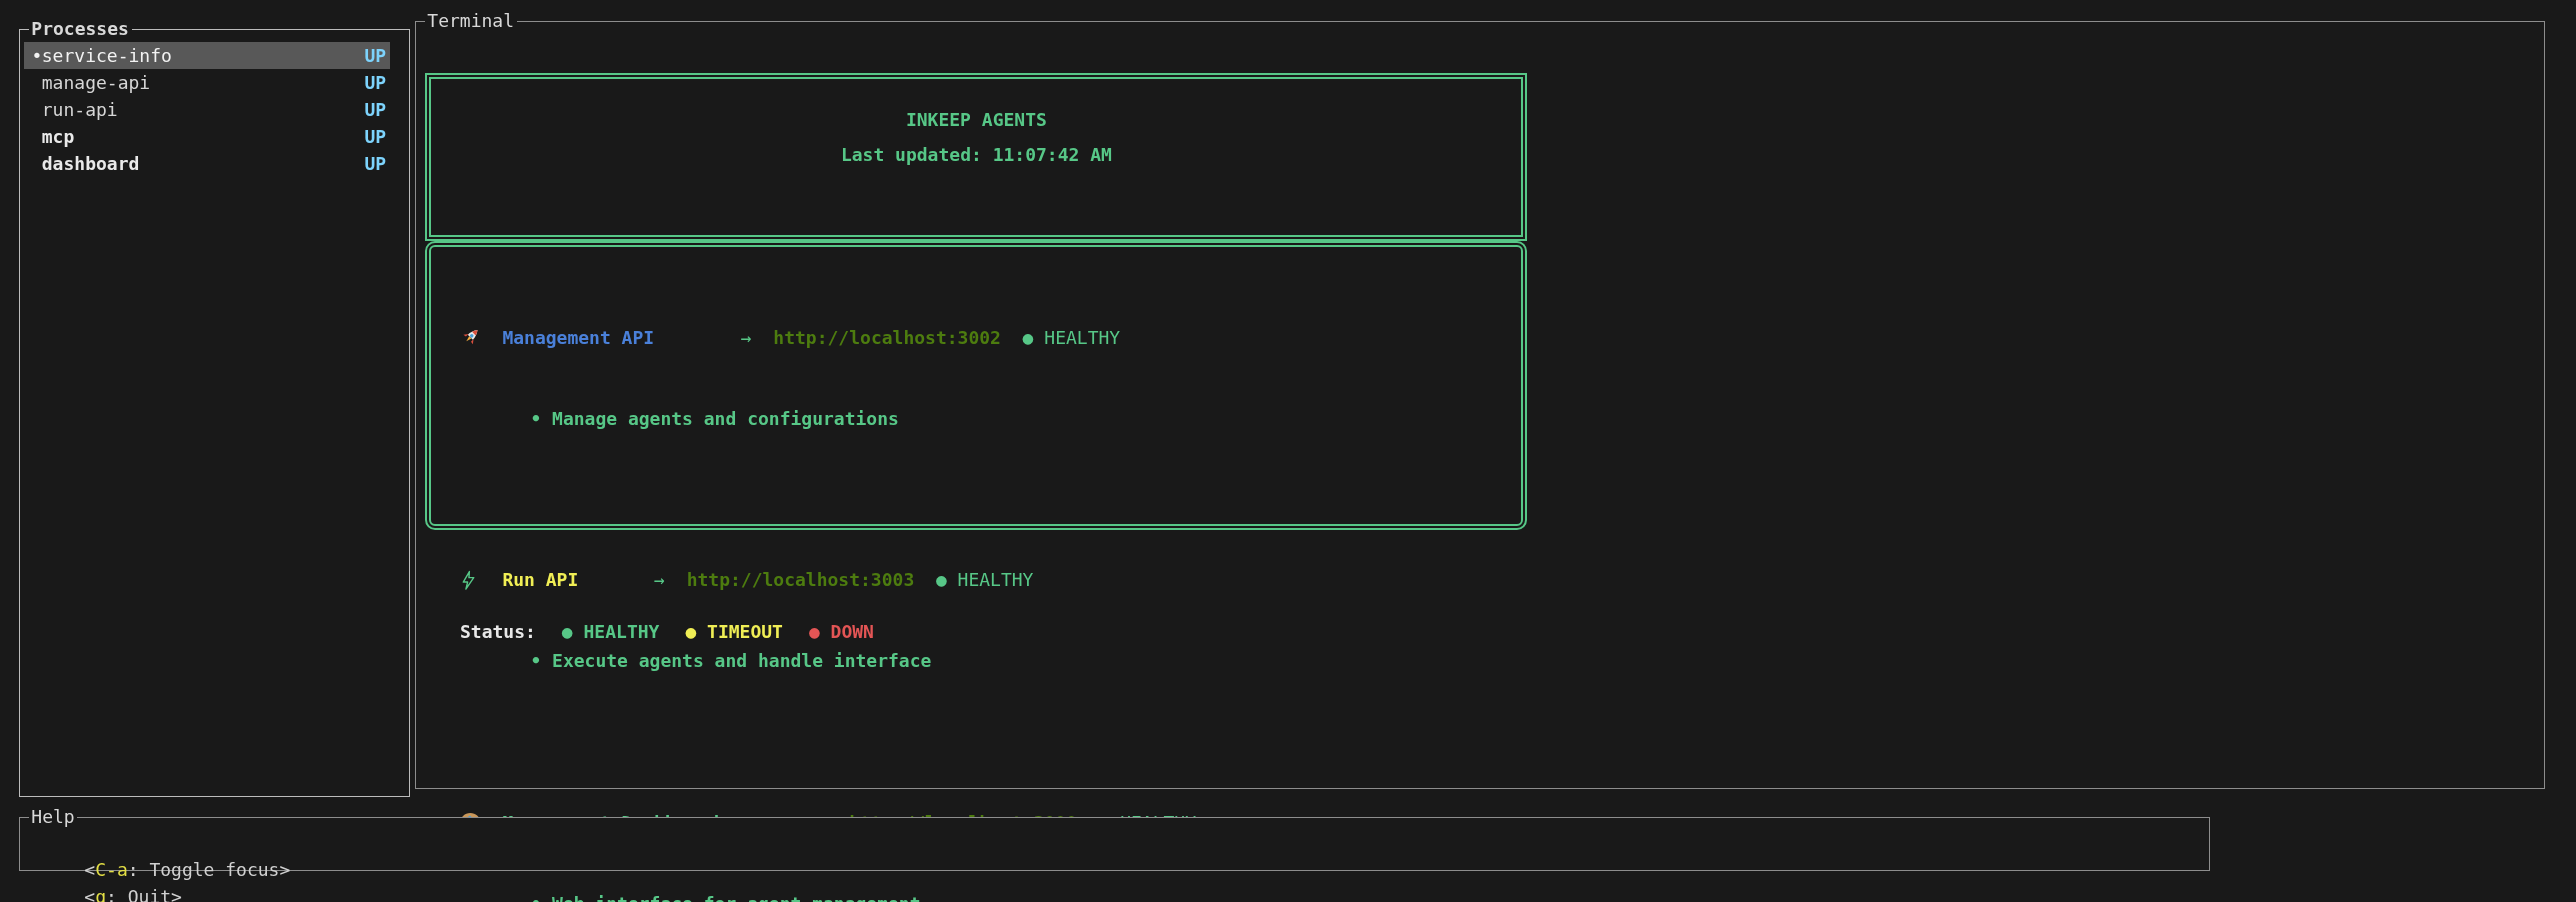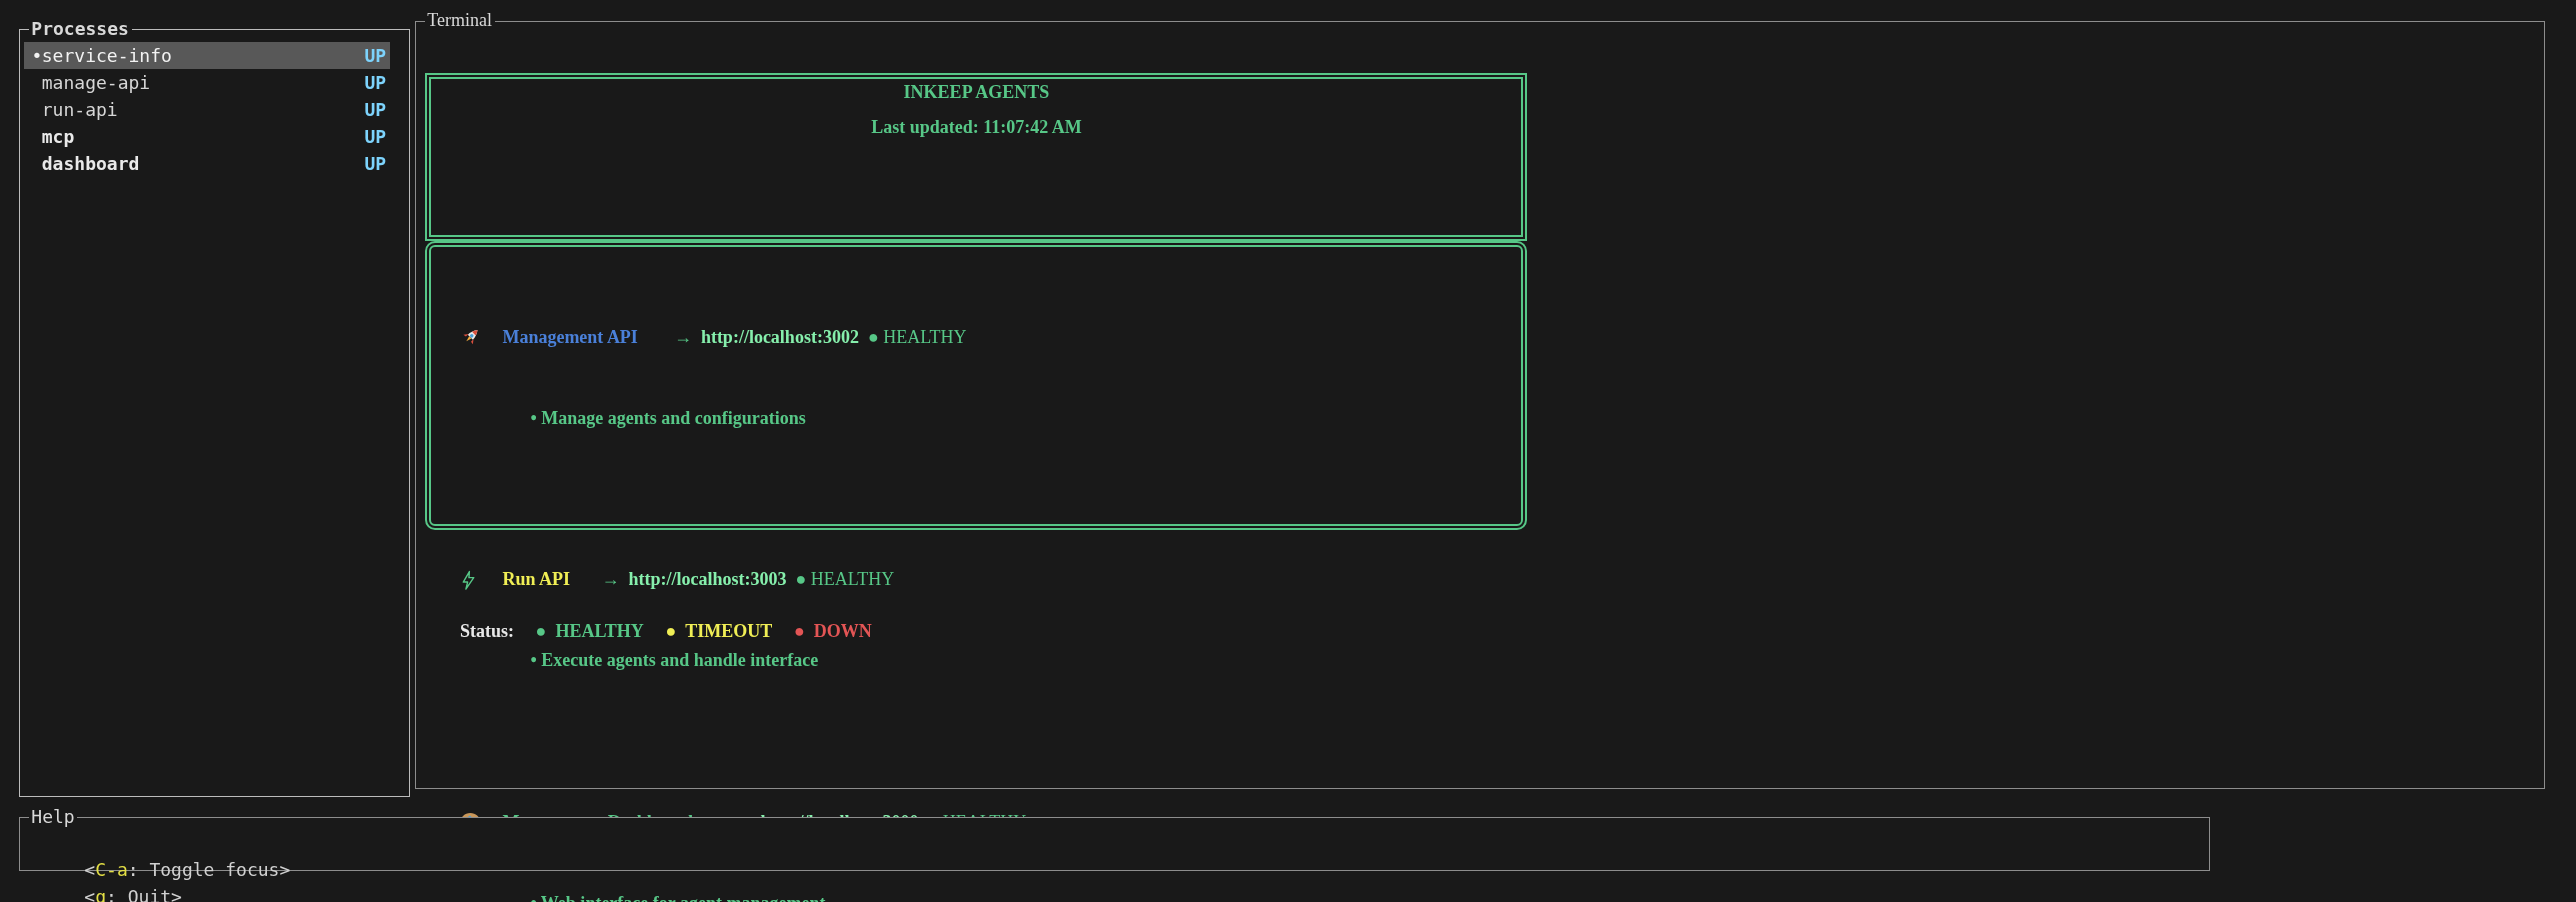--- a/index.html
+++ b/index.html
@@ -31,33 +31,33 @@
     height: 27px; padding: 0 3.8px 0 7.6px;
     cursor: pointer; white-space: pre;
   }
   .proc-row.selected { background: #585858; color: #f2f2f2; }
   .proc-bullet { display: inline-block; width: 10.4px; }
   .proc-name { flex: 1; }
   .proc-row.boldname .proc-name { font-weight: 700; color: #e9e9e9; }
   .proc-status { font-weight: 700; color: #7dd3fc; }
 
   
-  #terminal-panel { left: 415px; top: 21px; width: 2130px; height: 768px; font-family: Liberation Serif, serif; }
+  #terminal-panel { left: 415px; top: 21px; width: 2130px; height: 768px; }
   .greenbox {
     position: absolute;
     border: 6.6px double #57c787;
     left: 9.4px; width: 1102px;
   }
-  #header-box { top: 51px; height: 168px; text-align: center; }
+  #header-box { top: 51px; height: 168px; text-align: center; padding-top: 27px; }
   #services-box { top: 219px; height: 289px; padding: 23px 0 0 27px; border-radius: 10px; }
   .t-green { color: #57c787; }
   .t-green-b { color: #57c787; font-weight: 700; }
   .t-blue-b { color: #4a80d9; font-weight: 700; }
   .t-yellow-b { color: #f0ee55; font-weight: 700; }
-  .t-url { color: #86efac; font-weight: 700; }
+  .t-url { color: #4d7c0f; font-weight: 700; }
   .t-white-b { color: #e8e8e8; font-weight: 700; }
   .t-gray { color: #b5b5b5; }
   .t-blue { color: #46a3dc; }
   .t-blue-key { color: #46a3dc; font-weight: 700; }
   .t-red-b { color: #e35555; font-weight: 700; }
   .t-yellow-dot { color: #f0ee55; }
   .t-red-dot { color: #e35555; }
 
   #header-box .hdr-title { display: block; }
   #header-box .hdr-updated { display: block; margin-top: 8px; text-align: center; }

